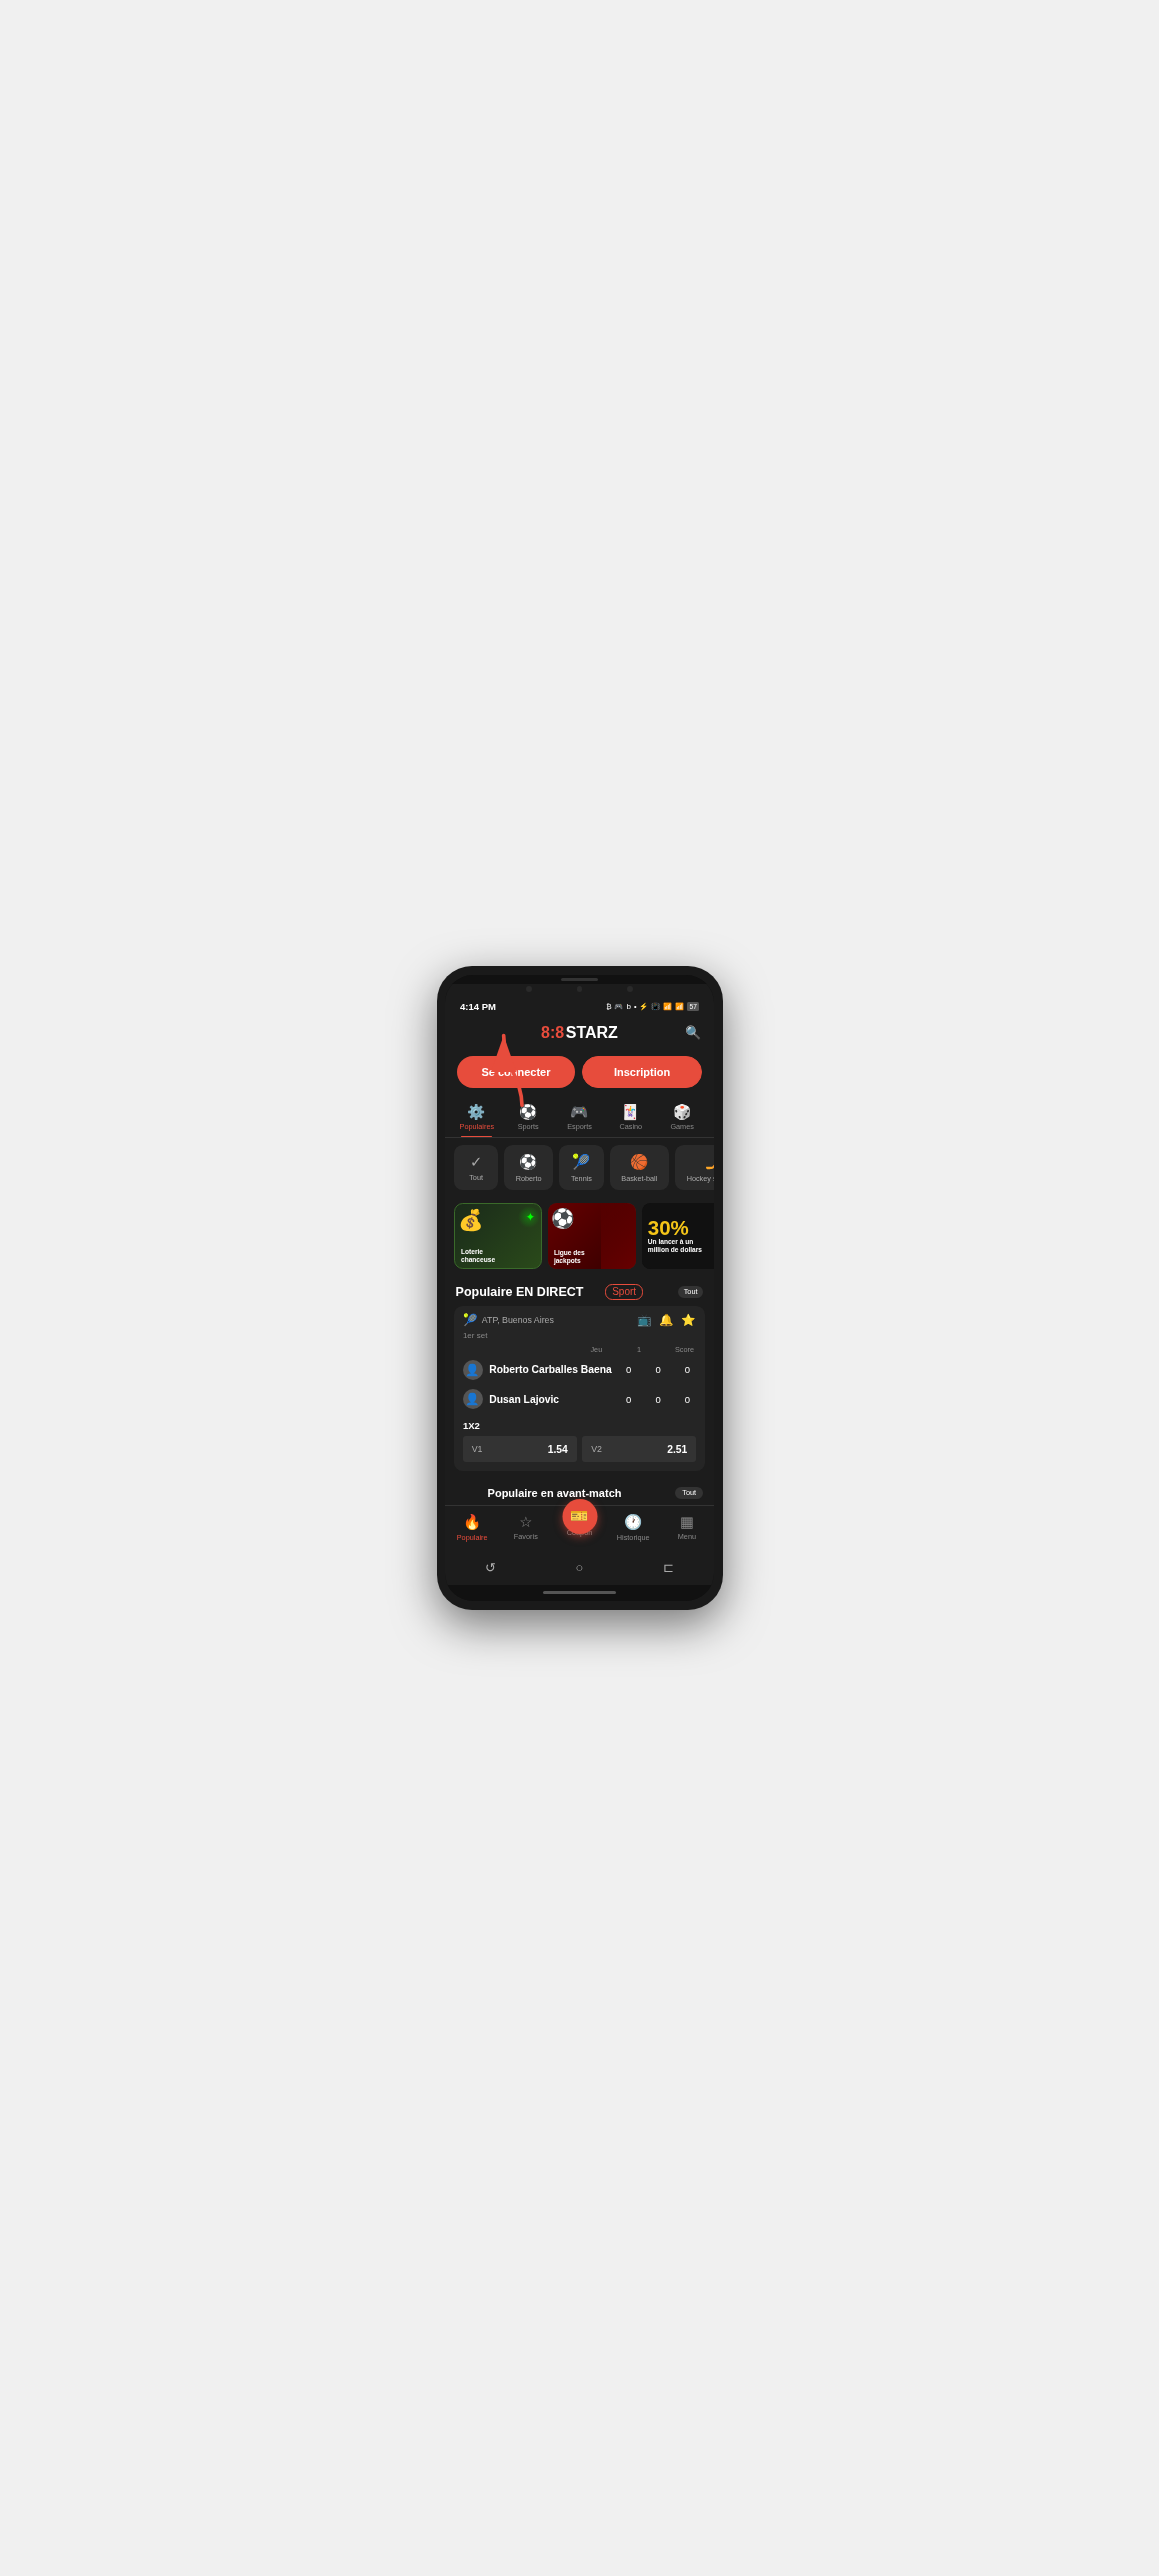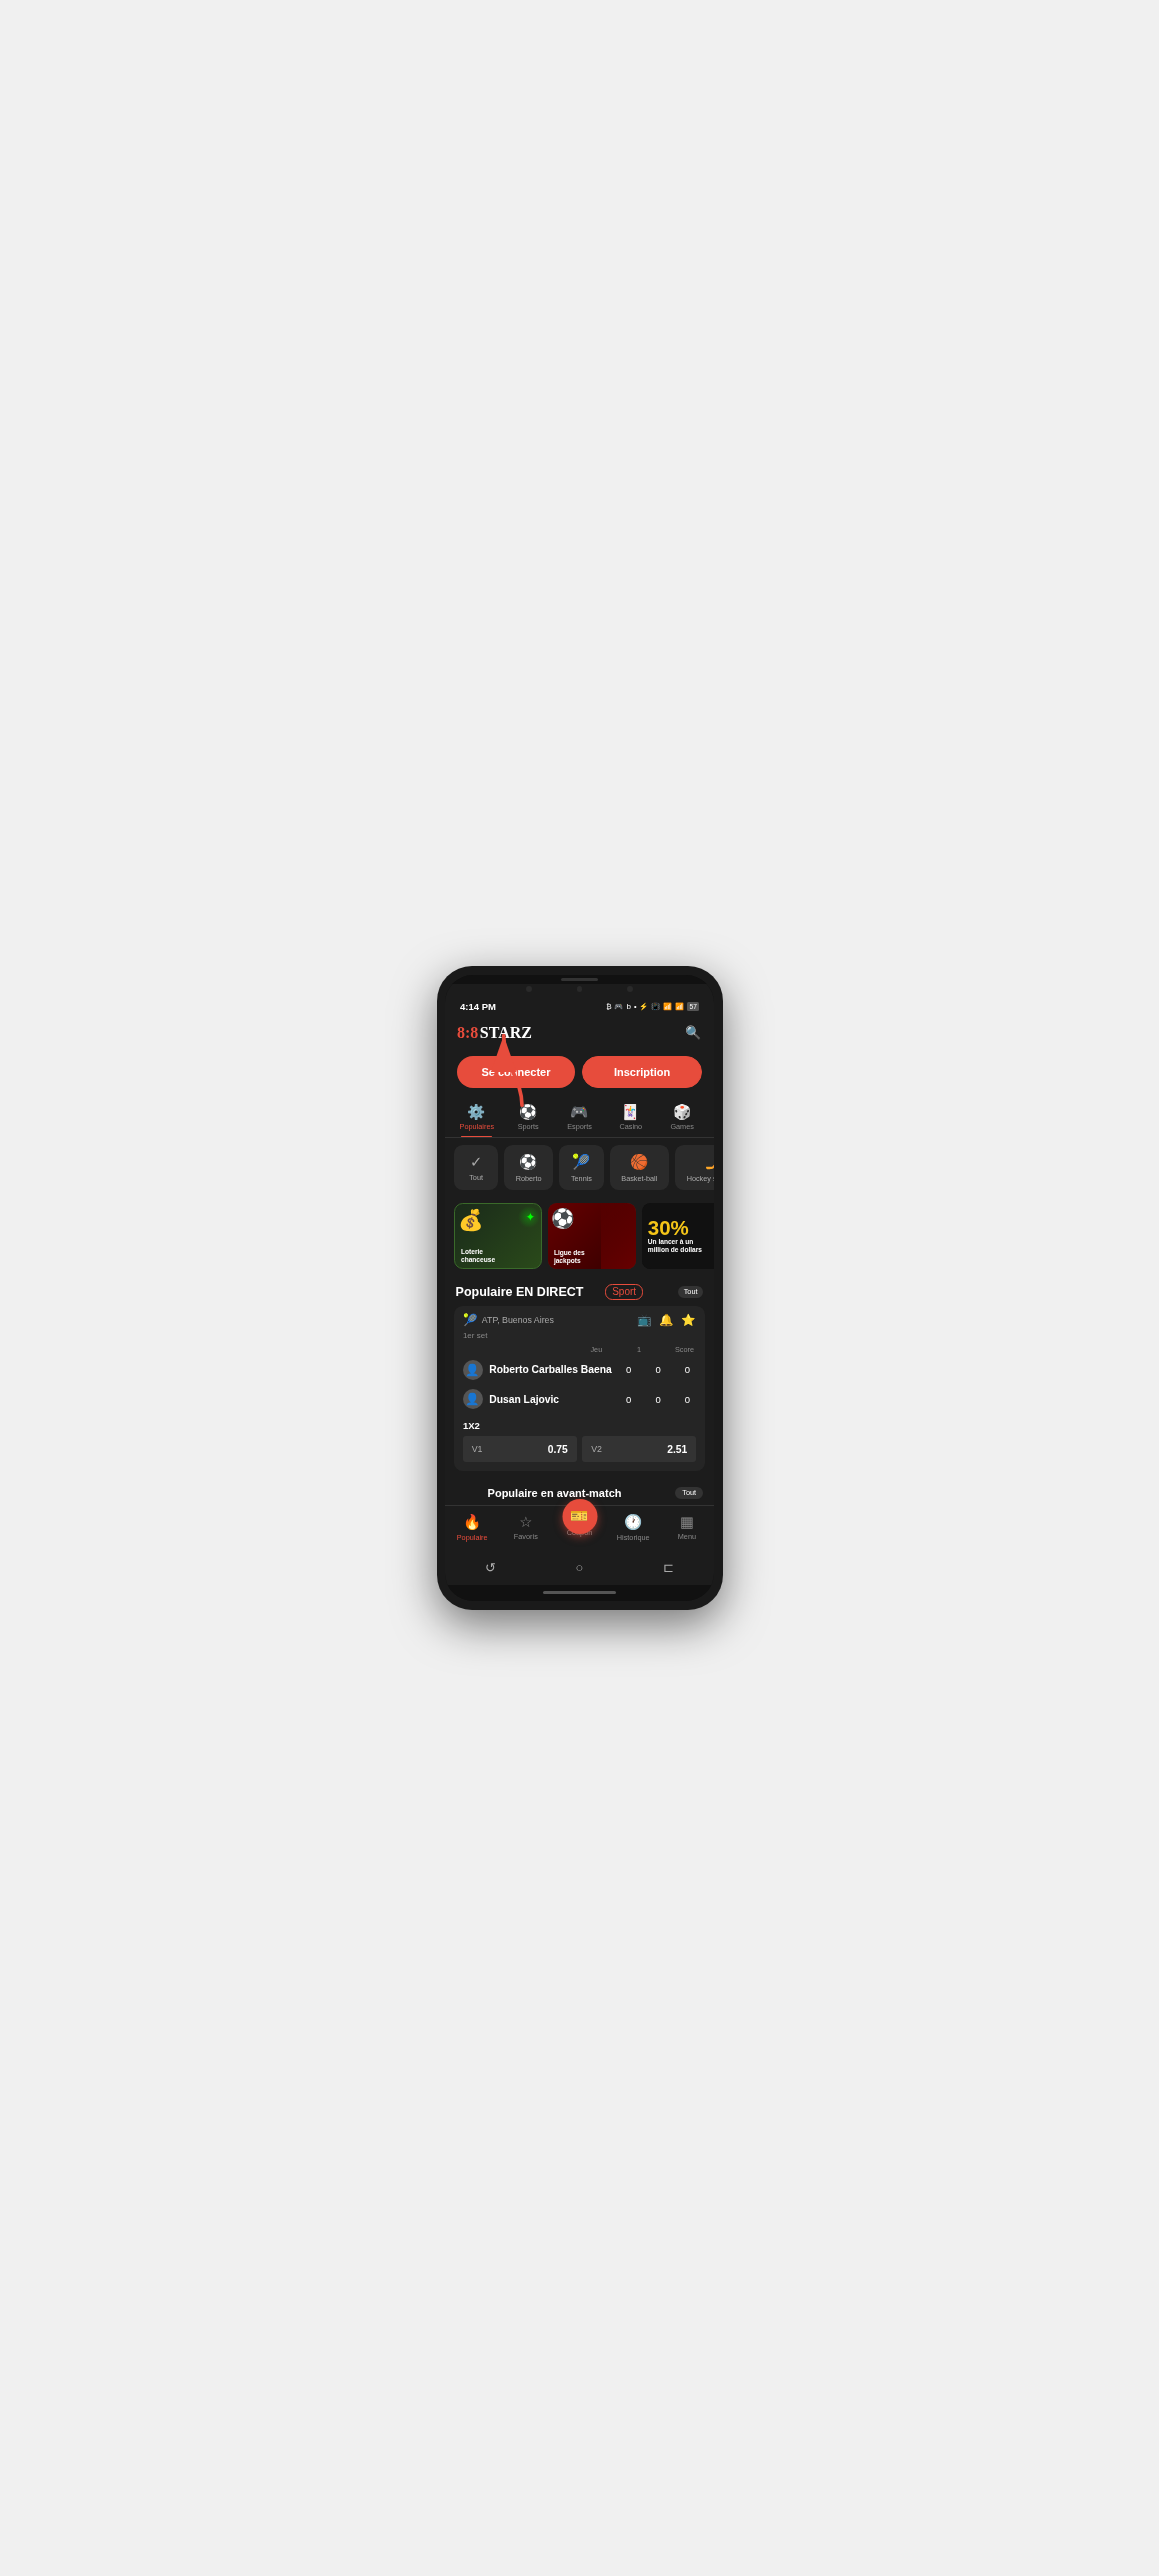--- a/index.html
+++ b/index.html
@@ -44,25 +44,24 @@
     
     .app-content {
       background: #1c1c1c;
       min-height: 440px;
     }
 
     
     .app-header {
       background: #1c1c1c;
       display: flex;
-      justify-content: flex-start;
+      justify-content: center;
       align-items: center;
       padding: 8.8px 11.7px;
       position: relative;
-      font-family: Liberation Serif, serif;
     }
     .logo {
       display: flex;
       align-items: center;
       gap: 1.5px;
     }
     .logo-888 { color: #e74c3c; font-weight: 900; font-size: 16px; }
     .logo-starz { color: #fff; font-weight: 900; font-size: 16px; }
     .search-icon-header {
       position: absolute;
@@ -601,21 +600,21 @@
           </div>
         </div>
 
         <div class="bet-type-row">
           <span>1X2</span>
         </div>
 
         <div class="odds-row">
           <div class="odds-chip">
             <span class="odds-label">V1</span>
-            <span class="odds-value">0.75</span>
+            <span class="odds-value">1.54</span>
           </div>
           <div class="odds-chip">
             <span class="odds-label">V2</span>
             <span class="odds-value">2.51</span>
           </div>
         </div>
       </div>
 
       <div class="avant-match-bar">
         <span class="avant-match-title">Populaire en avant-match</span>

